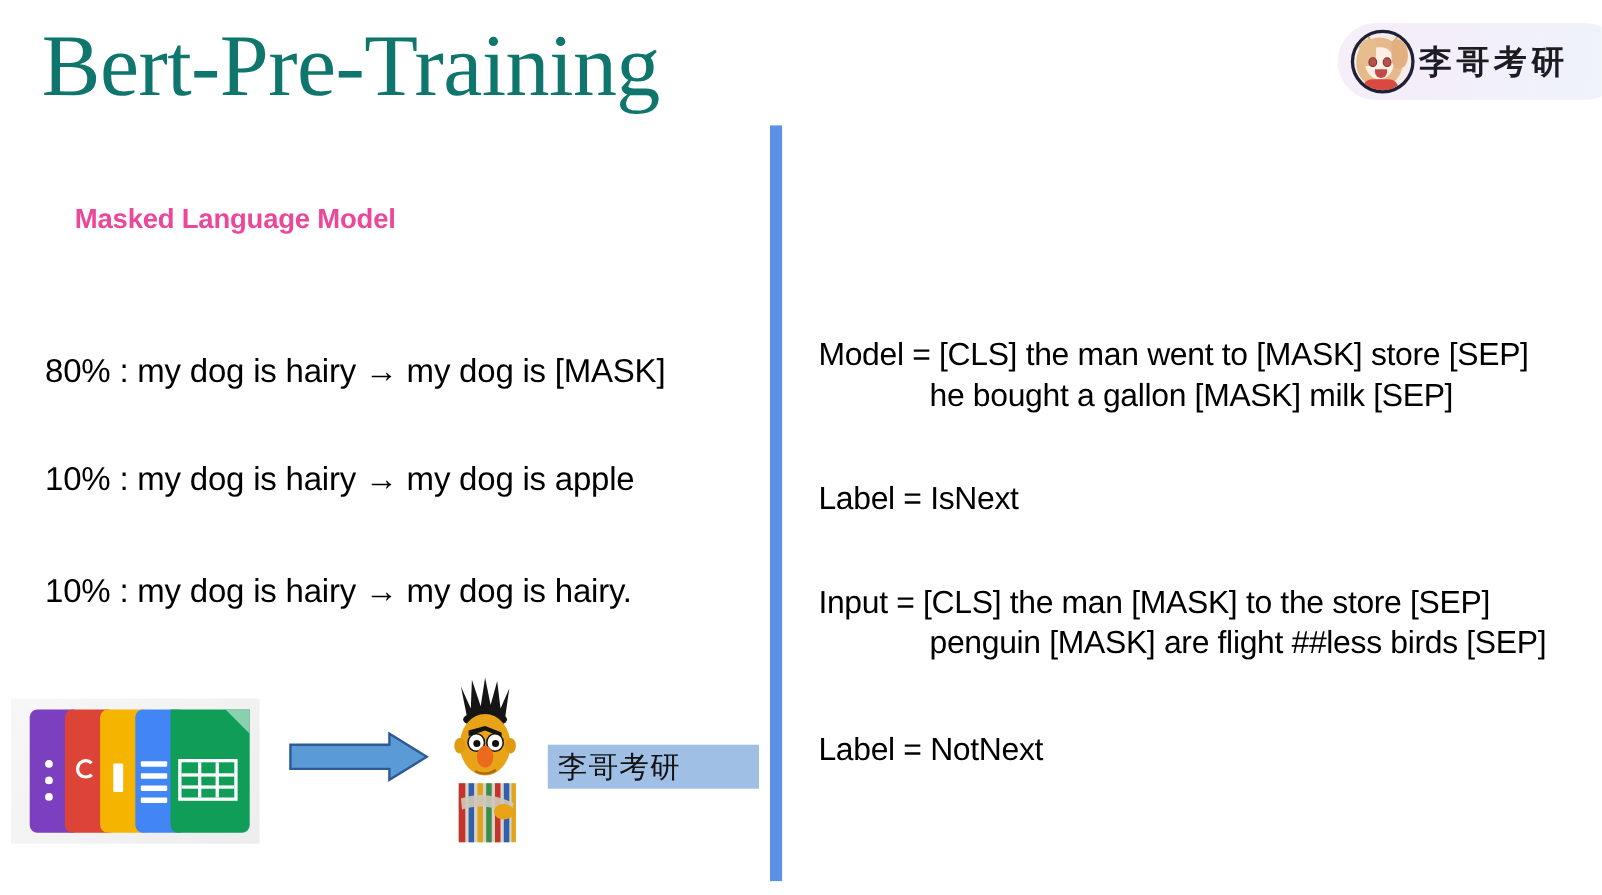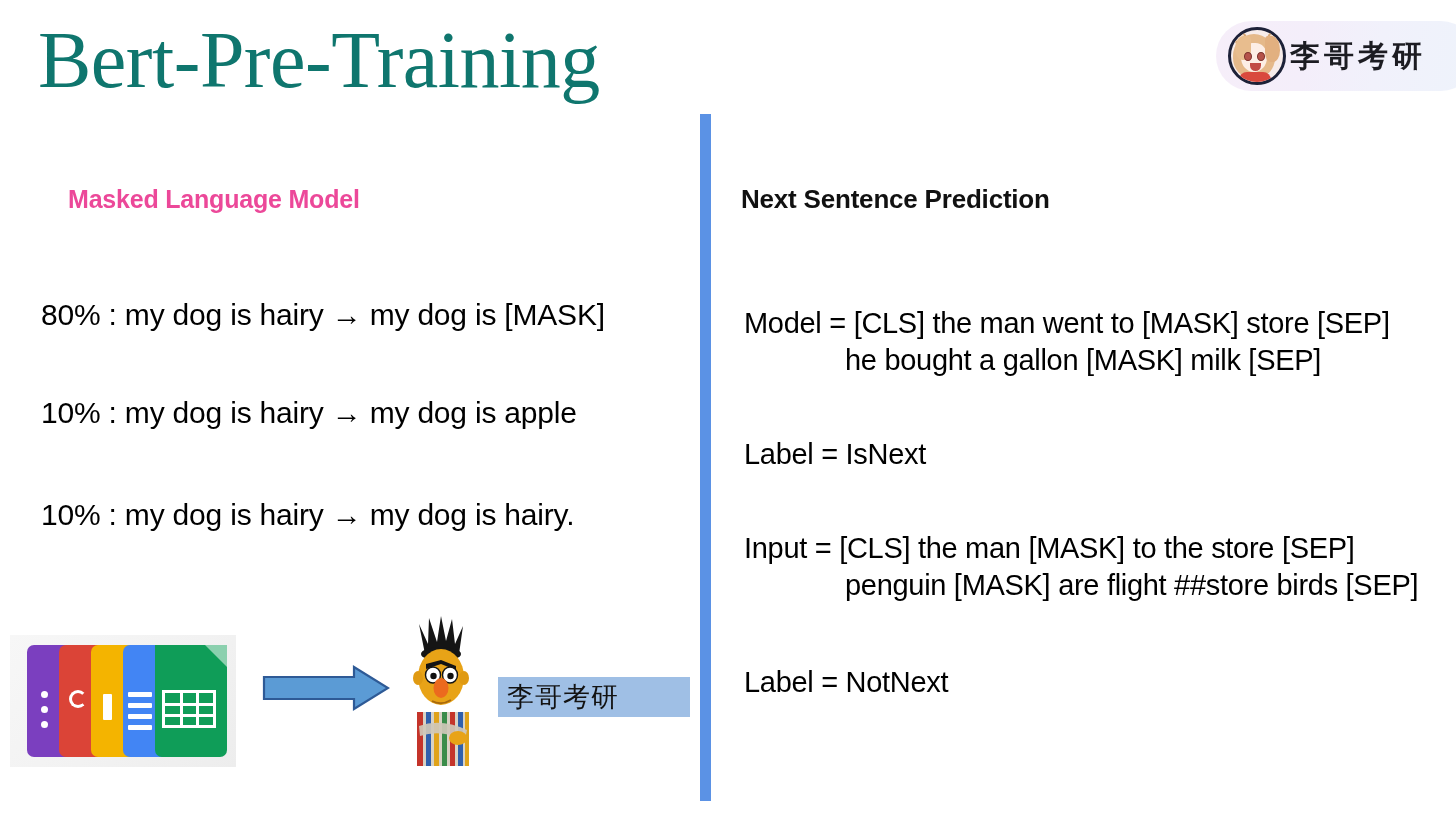--- a/index.html
+++ b/index.html
@@ -153,20 +153,21 @@
     letter-spacing: -0.2px;
   }
   .mlm-line {
     position: absolute;
     left: 41px;
     font-size: 30px;
     font-weight: 400;
     color: #000000;
     white-space: nowrap;
     letter-spacing: -0.2px;
+    margin-top: 23px;
   }
   #mlm-line-0 { top: 298px; }
   #mlm-line-1 { top: 396px; }
   #mlm-line-2 { top: 498px; }
 
   
   #docs-stack {
     position: absolute;
     left: 10px;
     top: 635px;
@@ -420,33 +421,32 @@
       <rect x="63" y="98" width="5" height="54" fill="#2f60ad"></rect>
       <rect x="70" y="98" width="4" height="54" fill="#e0a31a"></rect>
     </g>
 
     <path d="M24 112 Q46 104 72 116 L70 126 Q46 115 25 122 Z" fill="#cfc8b8" opacity="0.92"></path>
     <ellipse cx="63" cy="124" rx="9" ry="7" fill="#e8a317"></ellipse>
   </svg>
 
   <div id="pretrain-label">李哥考研</div>
 
-  <div id="nsp-heading">Next Sentence Prediction</div>
 
   <div class="nsp-block" id="nsp-input-0">
     <span>Model = [CLS] the man went to [MASK] store [SEP]</span>
     <span class="cont">he bought a gallon [MASK] milk [SEP]</span>
   </div>
 
   <div class="nsp-block" id="nsp-label-0">
     <span>Label = IsNext</span>
   </div>
 
   <div class="nsp-block" id="nsp-input-1">
     <span>Input = [CLS] the man [MASK] to the store [SEP]</span>
-    <span class="cont">penguin [MASK] are flight ##store birds [SEP]</span>
+    <span class="cont">penguin [MASK] are flight ##less birds [SEP]</span>
   </div>
 
   <div class="nsp-block" id="nsp-label-1">
     <span>Label = NotNext</span>
   </div>
 
 </div>
 
 </body></html>

